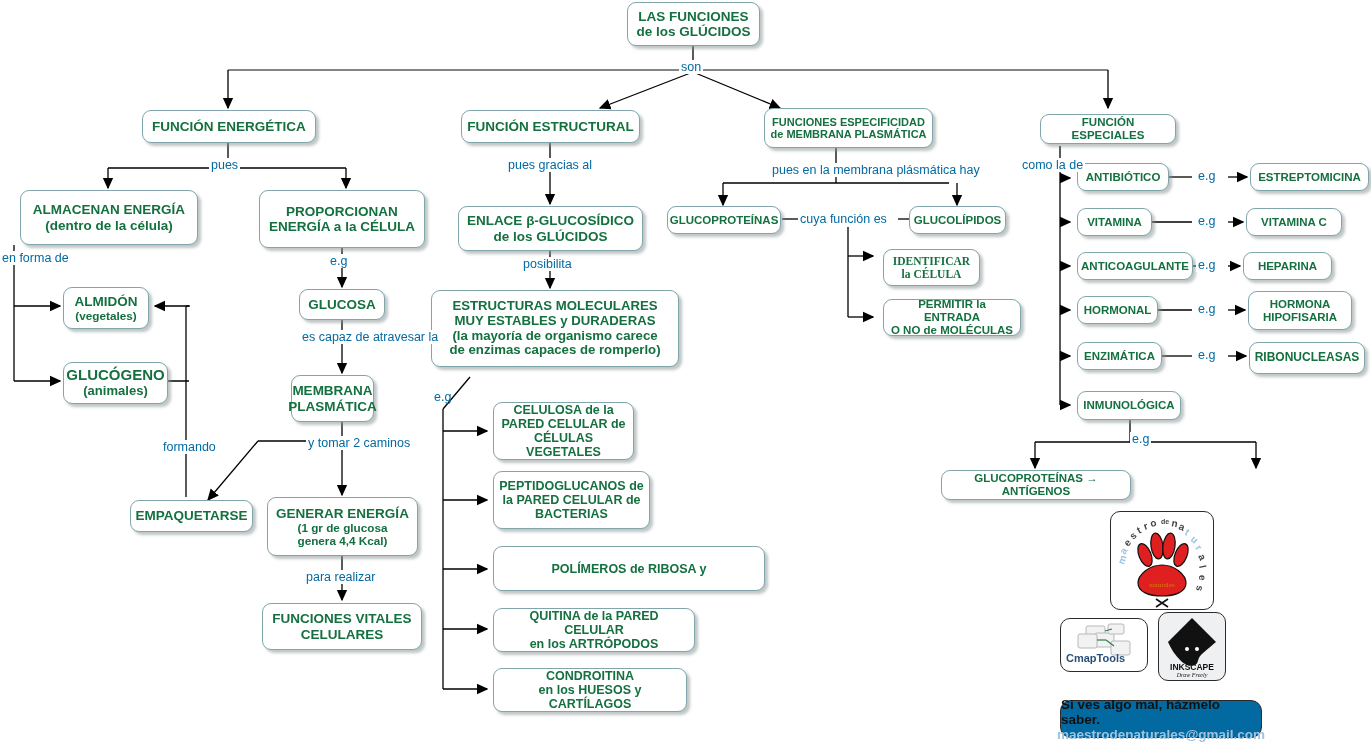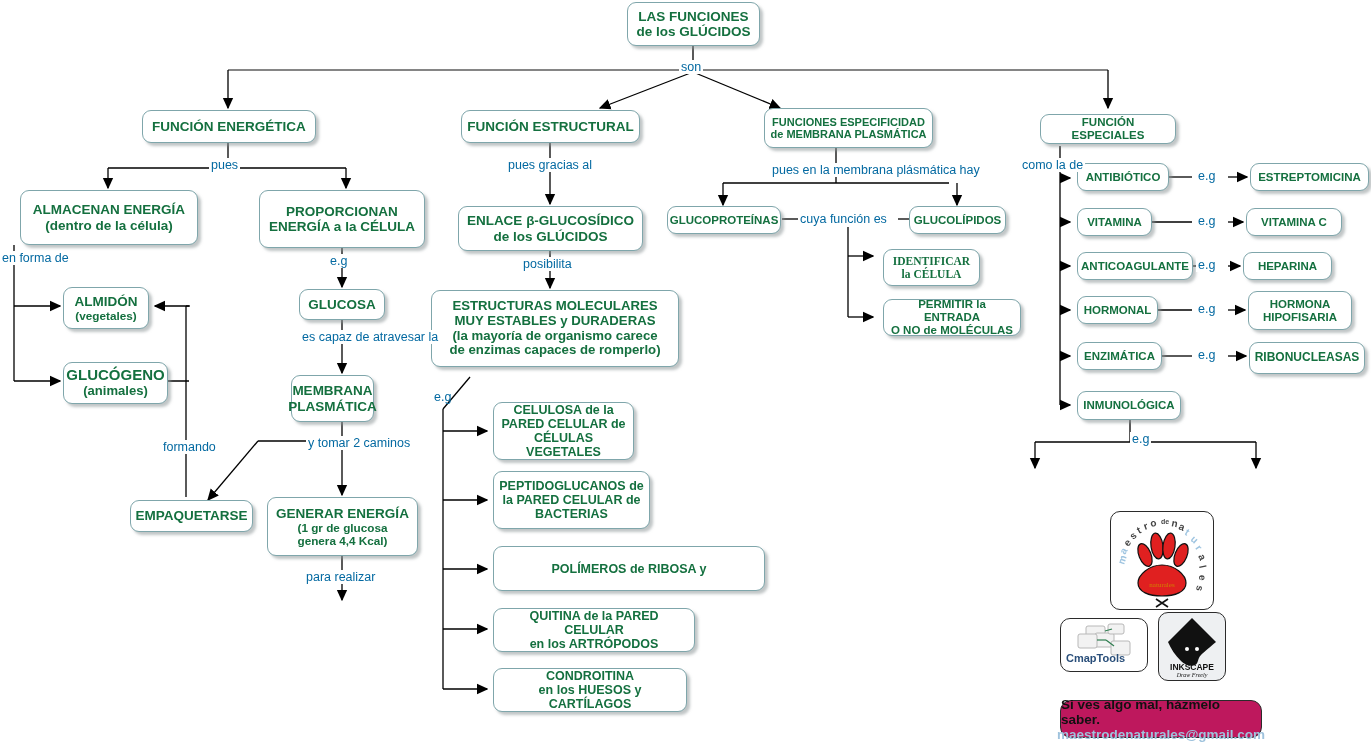--- a/index.html
+++ b/index.html
@@ -45,21 +45,21 @@
   
   .logobox{
     position:absolute;box-sizing:border-box;
     border:1.4px solid #2b2b2b;border-radius:10px;background:#ffffff;
     display:flex;align-items:center;justify-content:center;
     z-index:3;
   }
   .logobox.grayish{background:#eef0f2;}
   .footerbox{
     position:absolute;box-sizing:border-box;
-    border:1.4px solid #2b2b2b;border-radius:11px;background:#be185d;
+    border:1.4px solid #2b2b2b;border-radius:11px;background:#0369a1;
     display:flex;flex-direction:column;align-items:center;justify-content:center;
     z-index:3;
   }
   .footer-line1{color:#111111;font-weight:bold;font-size:13.5px;}
   .footer-line2{color:#9fc3dd;font-weight:bold;font-size:13.5px;}
 </style>
 </head>
 <body>
 
 <div id="canvas">
@@ -234,20 +234,26 @@
   </div>
 
   <div class="node" style="left:267px;top:497px;width:151px;height:59px;font-size:13.5px;">
     <div>
       <span>GENERAR ENERGÍA</span>
       <span class="sub">(1 gr de glucosa</span>
       <span class="sub">genera 4,4 Kcal)</span>
     </div>
   </div>
 
+  <div class="node" style="left:262px;top:603px;width:160px;height:47px;font-size:13.5px;">
+    <div>
+      <span>FUNCIONES VITALES</span>
+      <span>CELULARES</span>
+    </div>
+  </div>
 
   <div class="node" style="left:458px;top:206px;width:185px;height:45px;font-size:13.5px;">
     <div>
       <span>ENLACE β-GLUCOSÍDICO</span>
       <span>de los GLÚCIDOS</span>
     </div>
   </div>
 
   <div class="node" style="left:431px;top:290px;width:248px;height:77px;font-size:13.2px;">
     <div>
@@ -351,20 +357,23 @@
     <span>ENZIMÁTICA</span>
   </div>
   <div class="node" style="left:1249px;top:342px;width:116px;height:32px;font-size:12px;">
     <span>RIBONUCLEASAS</span>
   </div>
 
   <div class="node" style="left:1077px;top:391px;width:104px;height:29px;font-size:11.5px;">
     <span>INMUNOLÓGICA</span>
   </div>
 
+  <div class="node" style="left:941px;top:470px;width:190px;height:30px;font-size:11.5px;">
+    <span>GLUCOPROTEÍNAS → ANTÍGENOS</span>
+  </div>
 
   <div class="linklabel" style="left:679px;top:60px;">son</div>
 
   <div class="linklabel" style="left:209px;top:158px;">pues</div>
 
   <div class="linklabel" style="left:0px;top:251px;text-align:left;">
     <span>en</span>
     <span>forma de</span>
   </div>
 

